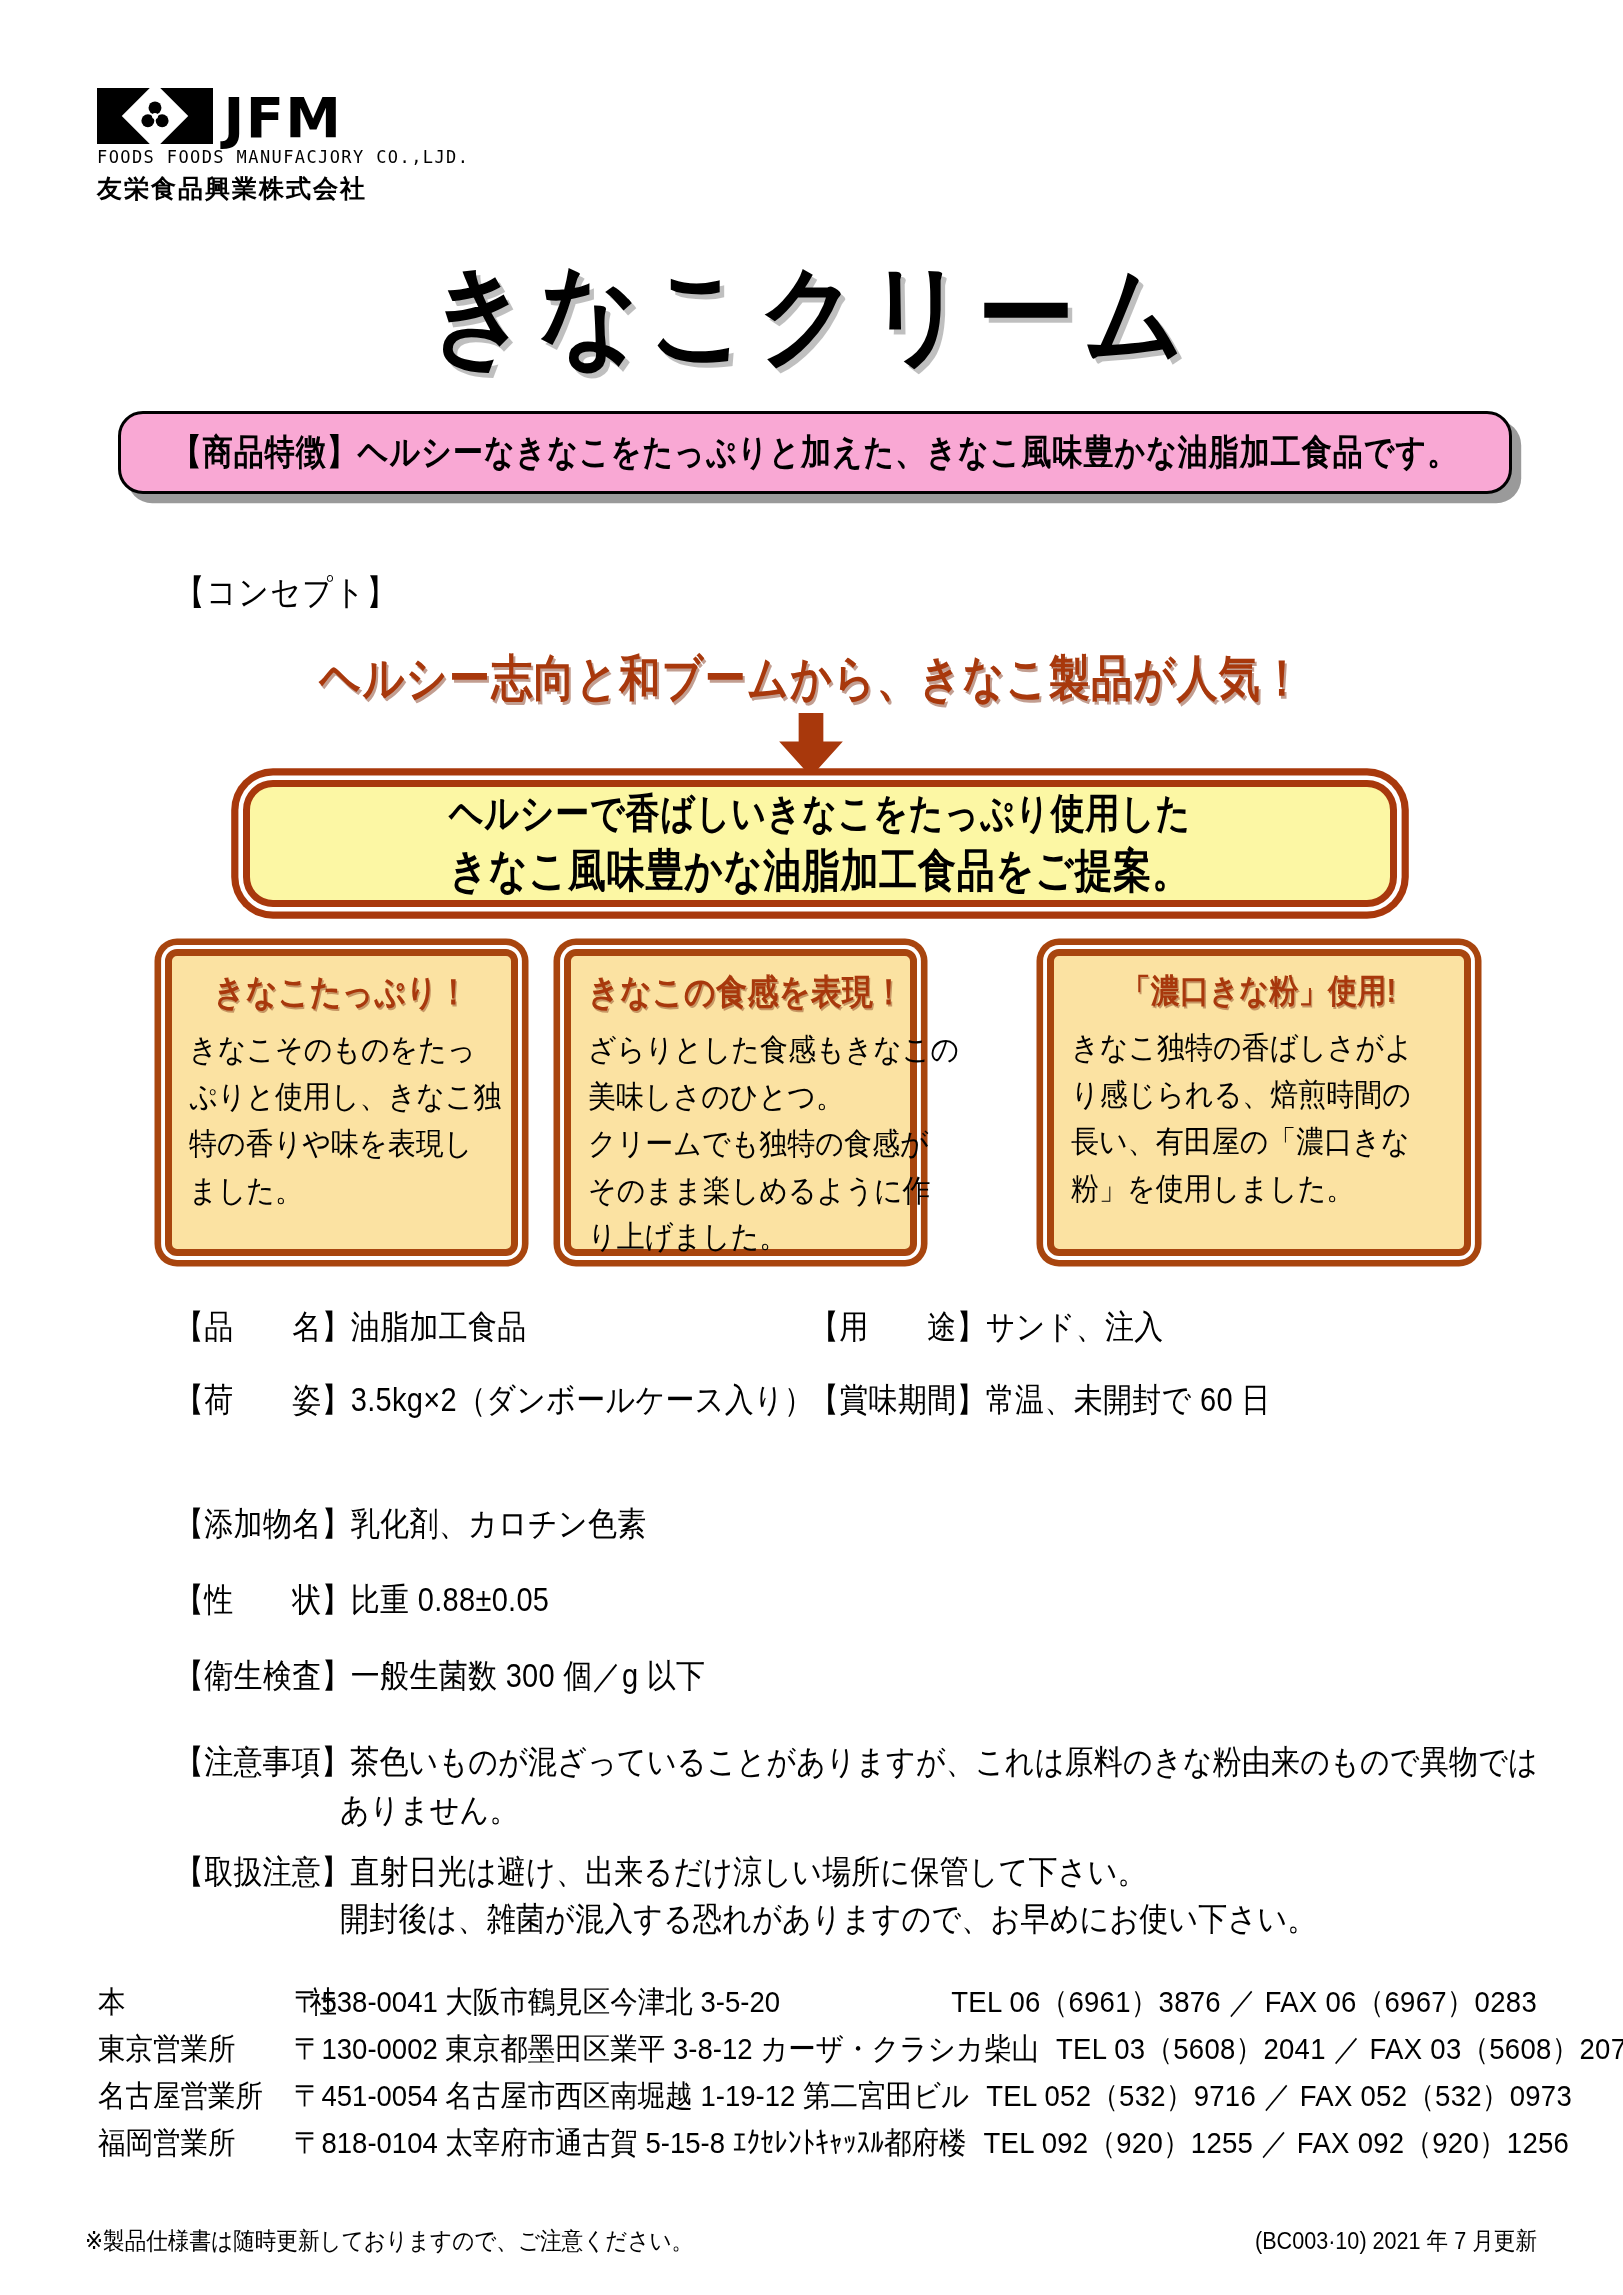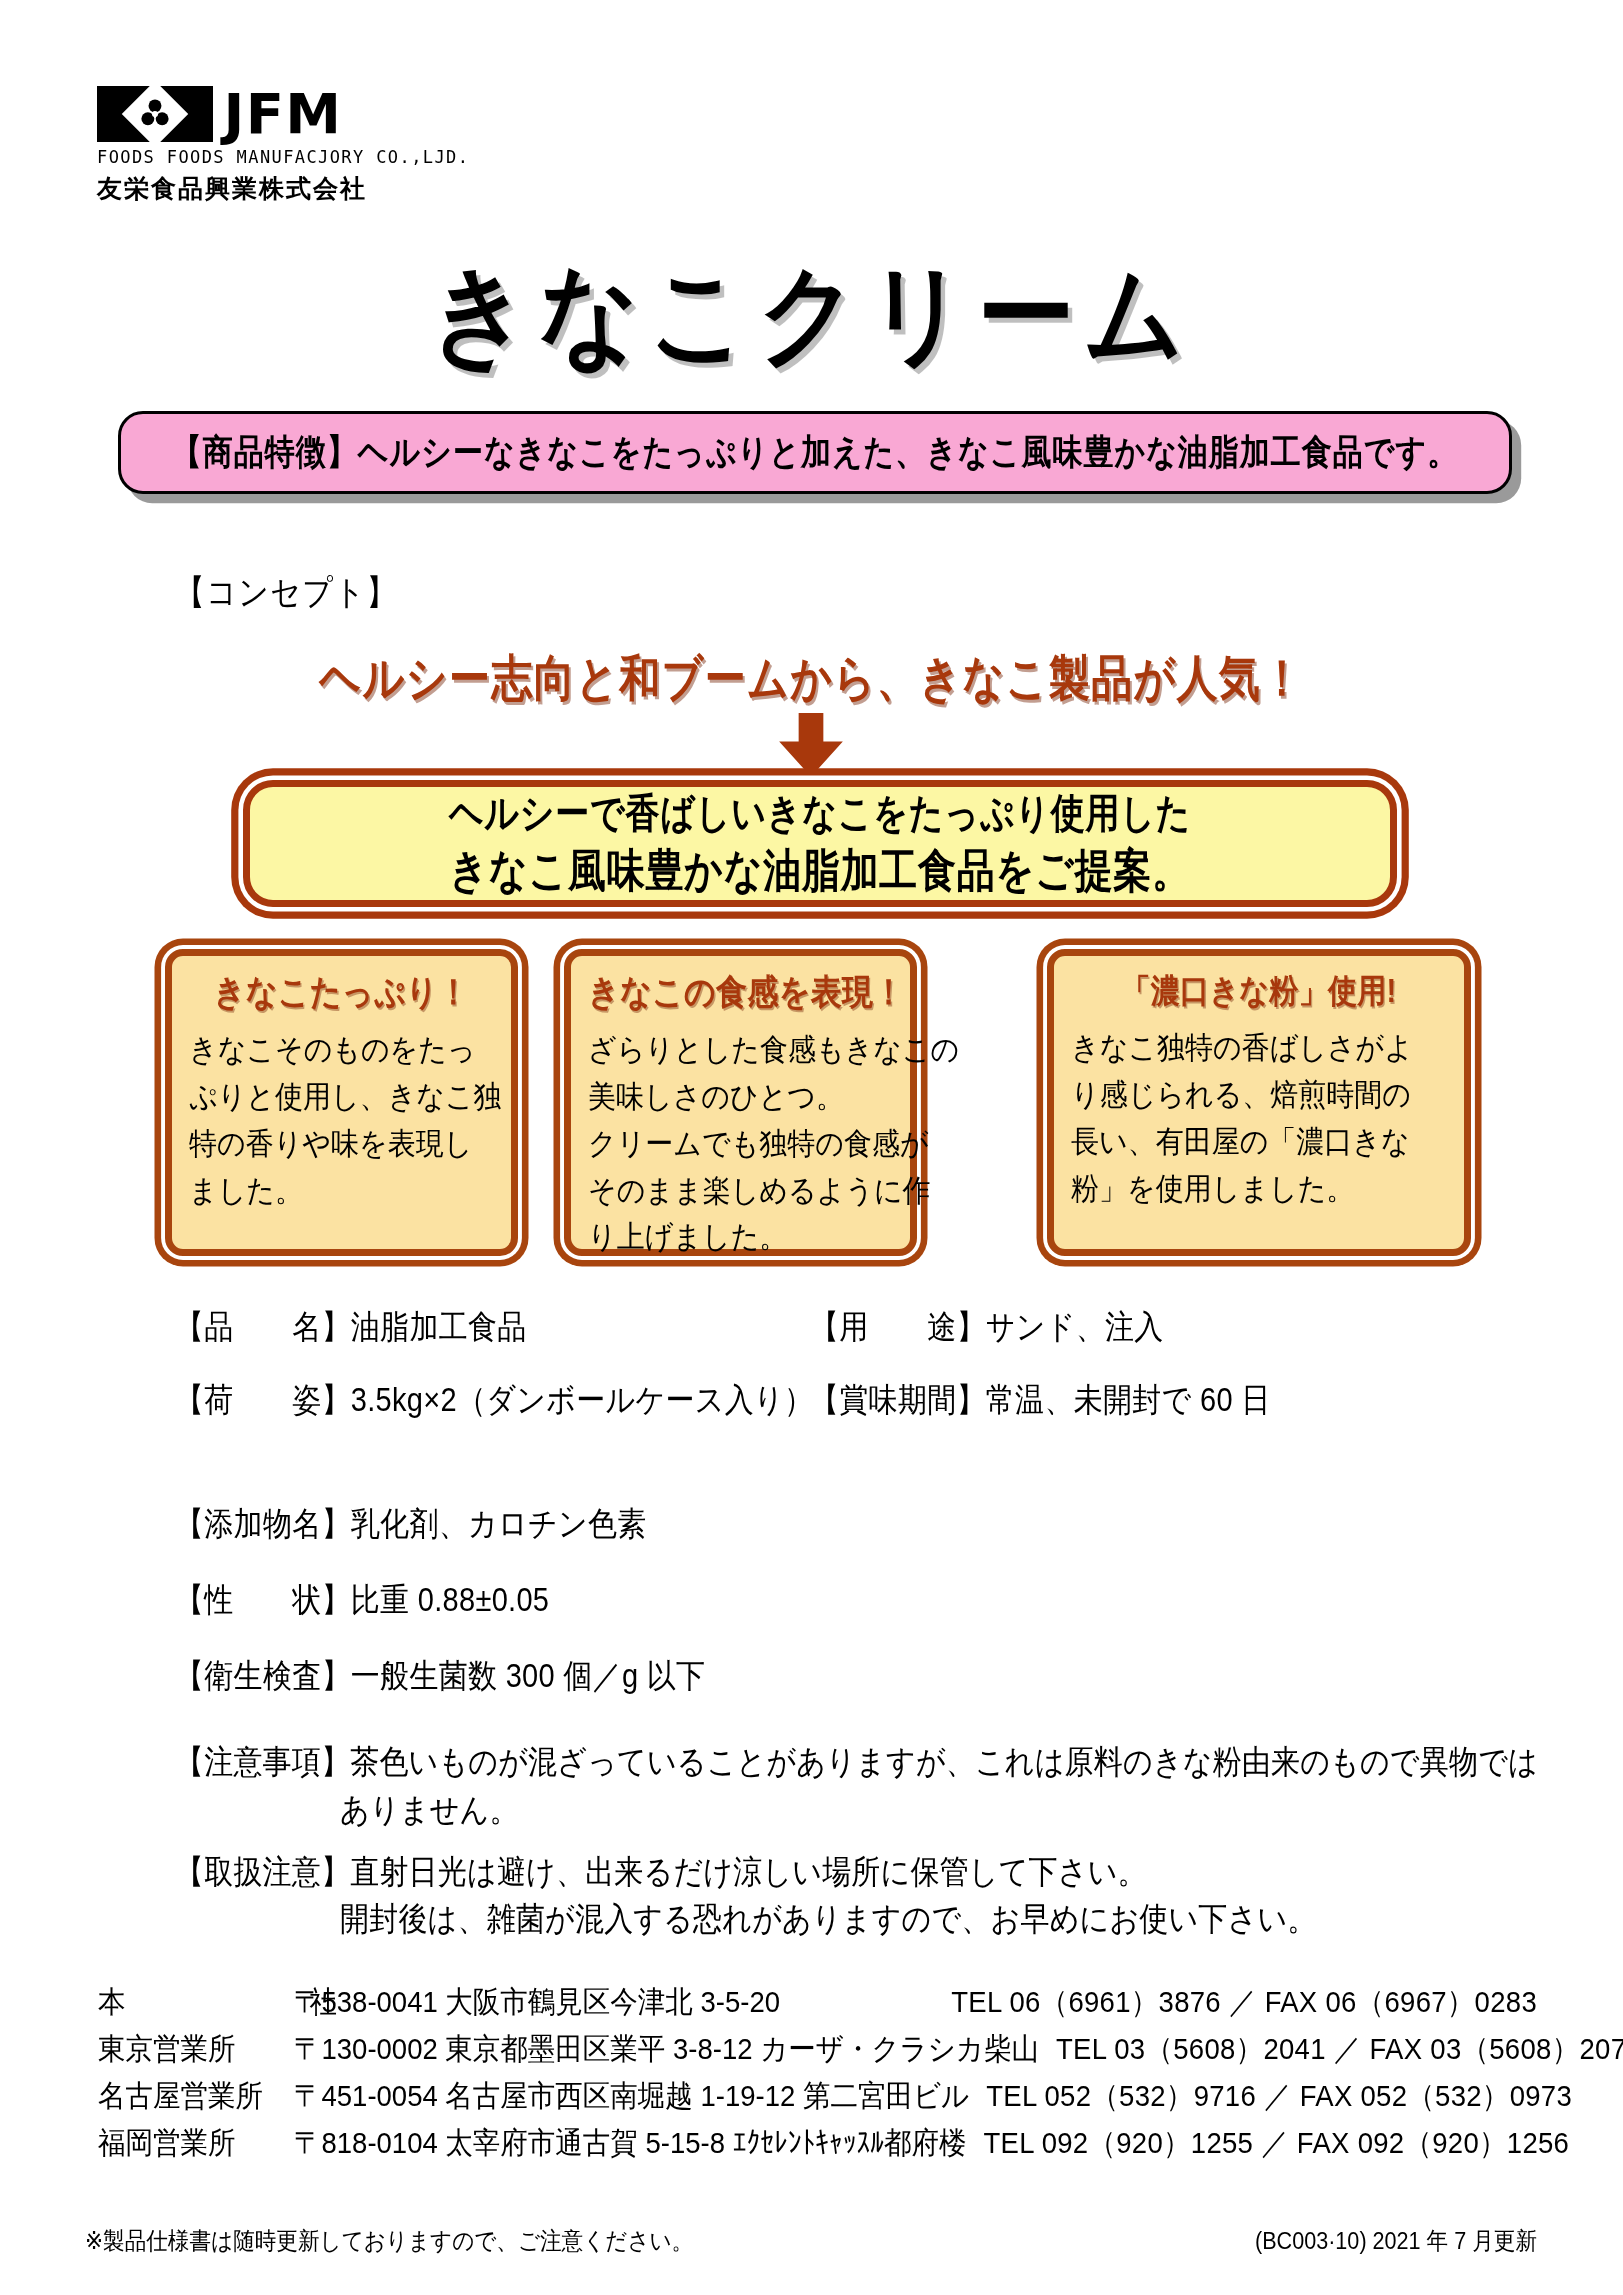--- a/index.html
+++ b/index.html
@@ -18,21 +18,21 @@
 
   
   #logo-block {
     position: absolute;
     left: 97px;
     top: 84px;
     width: 471px;
   }
   .logo-row1 {
     display: flex;
-    align-items: center;
+    align-items: flex-end;
     height: 60px;
   }
   .logo-mark {
     width: 116px;
     height: 56px;
     background: #000;
     position: relative;
     flex: 0 0 auto;
   }
   .logo-diamond {
@@ -188,21 +188,21 @@
   }
 
   
   .fcard {
     position: absolute;
     top: 949px;
     width: 353px;
     height: 307px;
     background: #FBE2A2;
     border: 7.2px solid #A8450E;
-    border-radius: 18px;
+    border-radius: 12px;
     box-shadow: 0 0 0 3.9px #ffffff, 0 0 0 10.5px #A8450E;
     box-sizing: border-box;
     padding: 15.7px 17px 0 17px;
   }
   #fcard-1 { left: 165px; }
   #fcard-2 { left: 564px; }
   #fcard-3 { left: 1047px; width: 424px; }
 
   .fcard .fhead {
     text-align: center;

